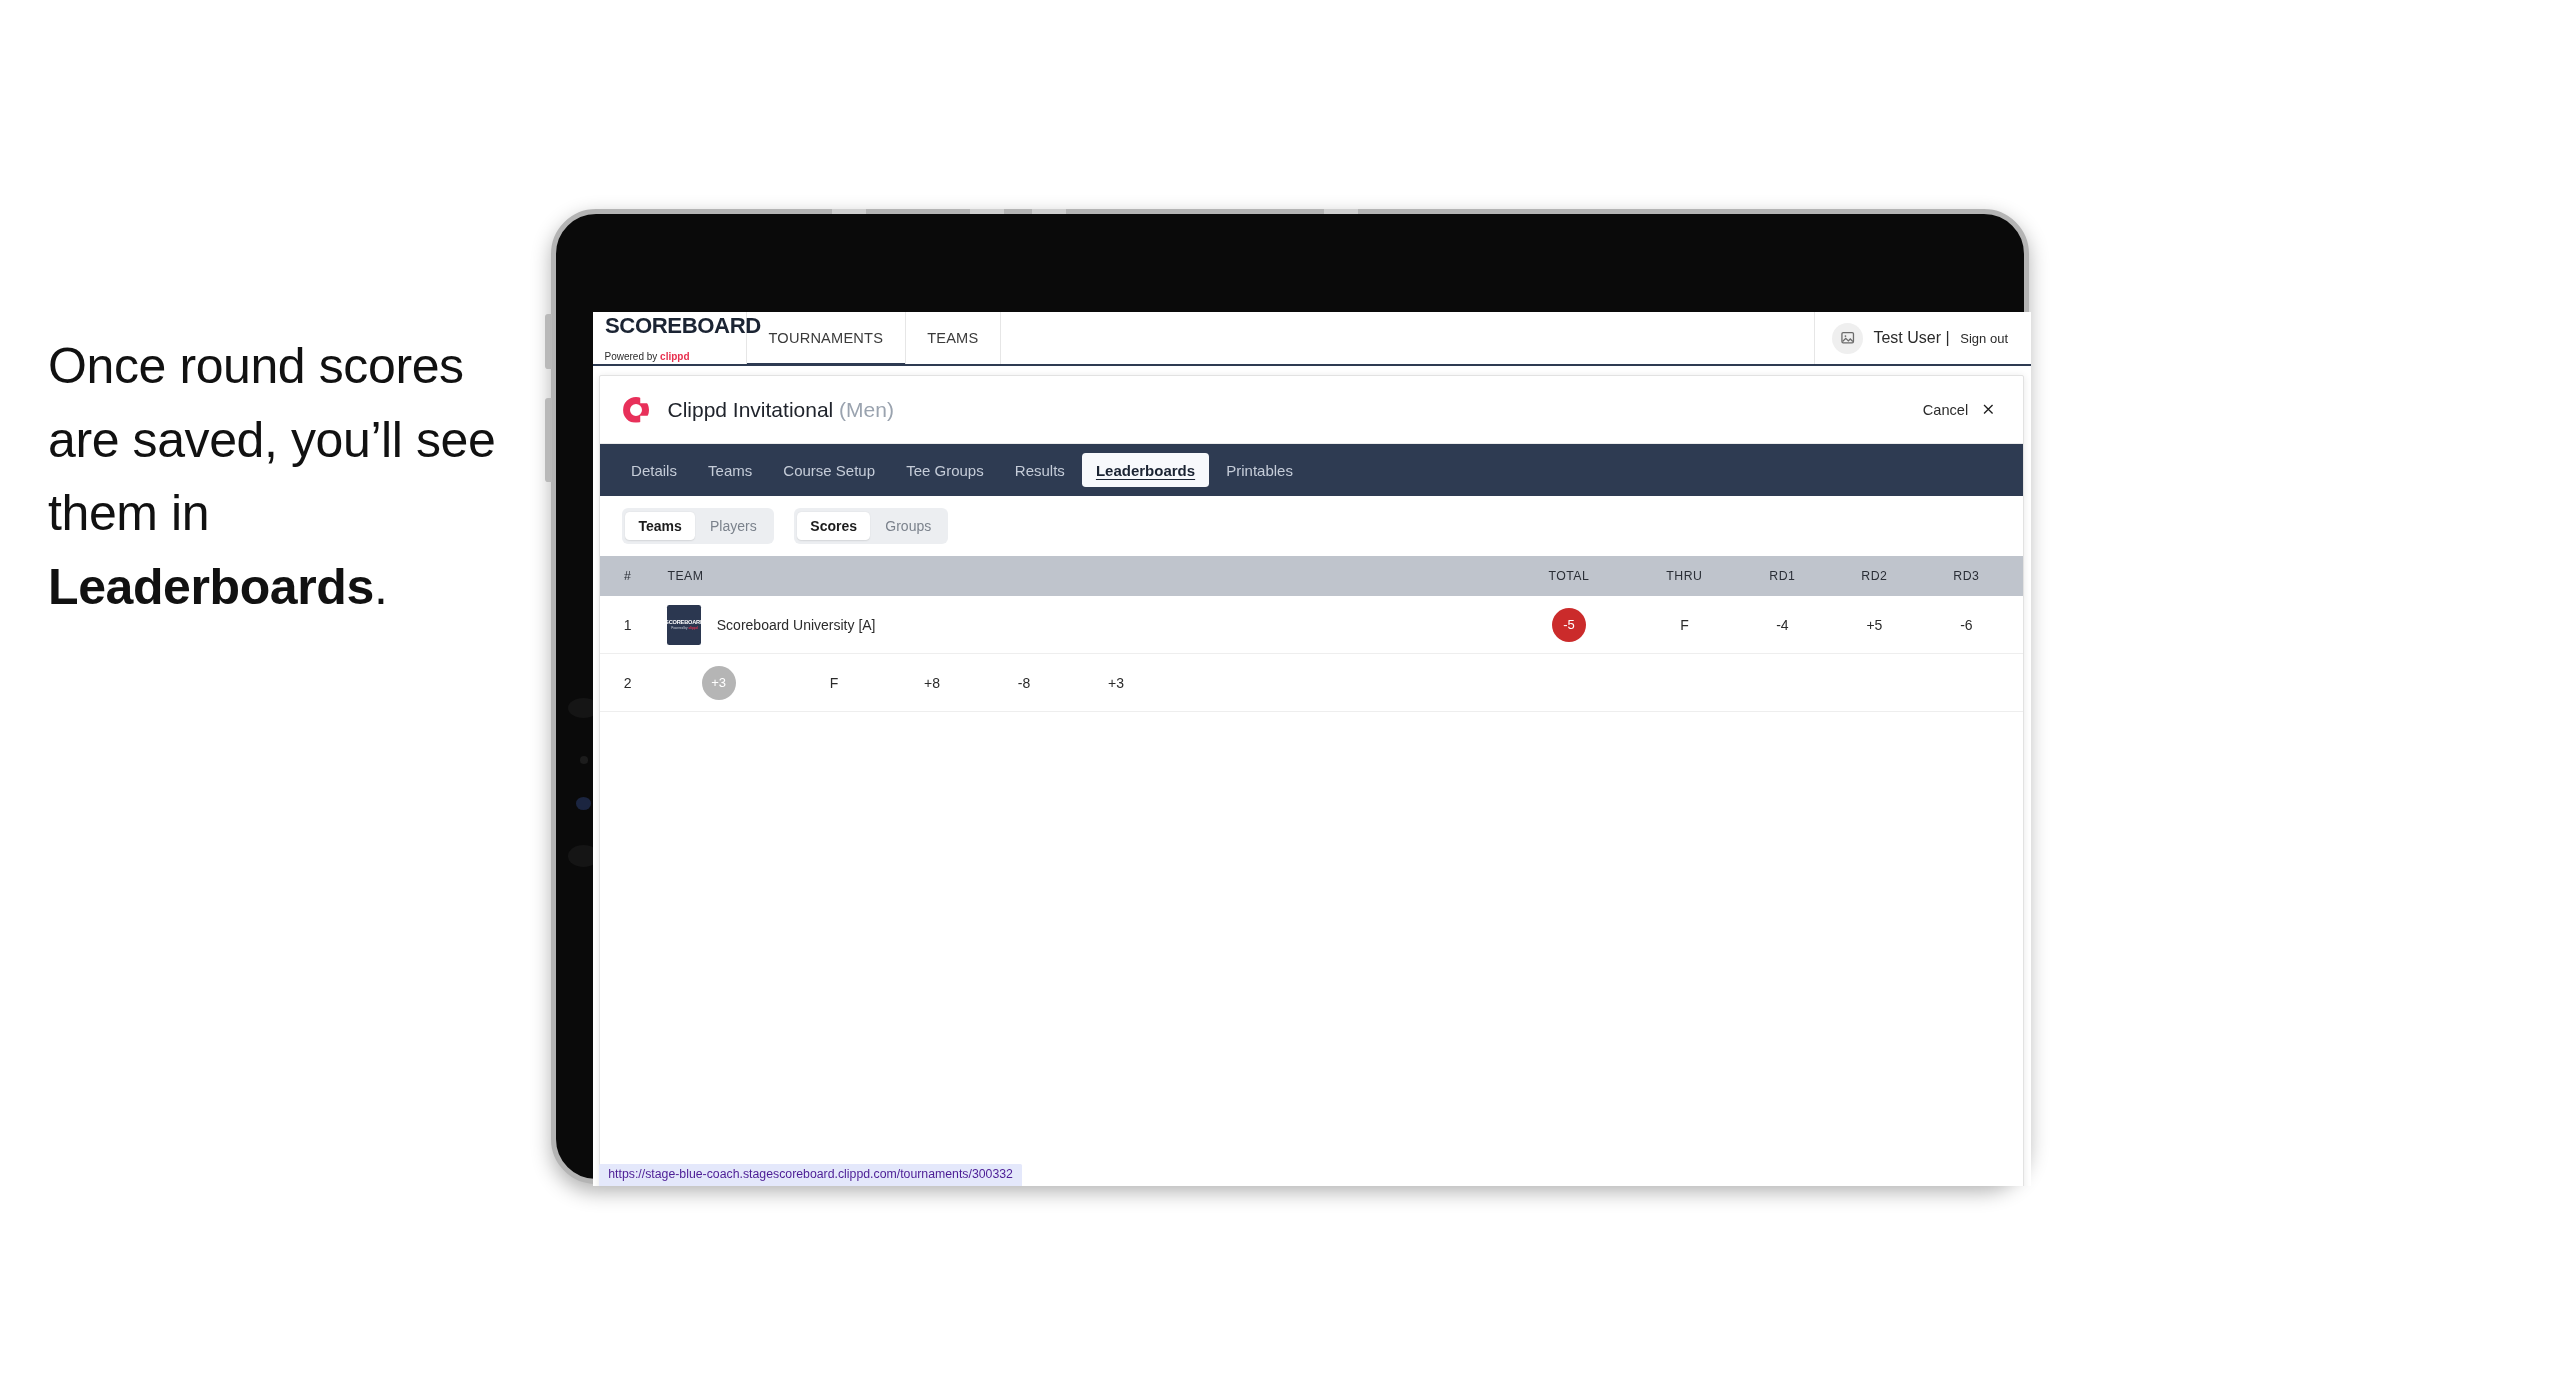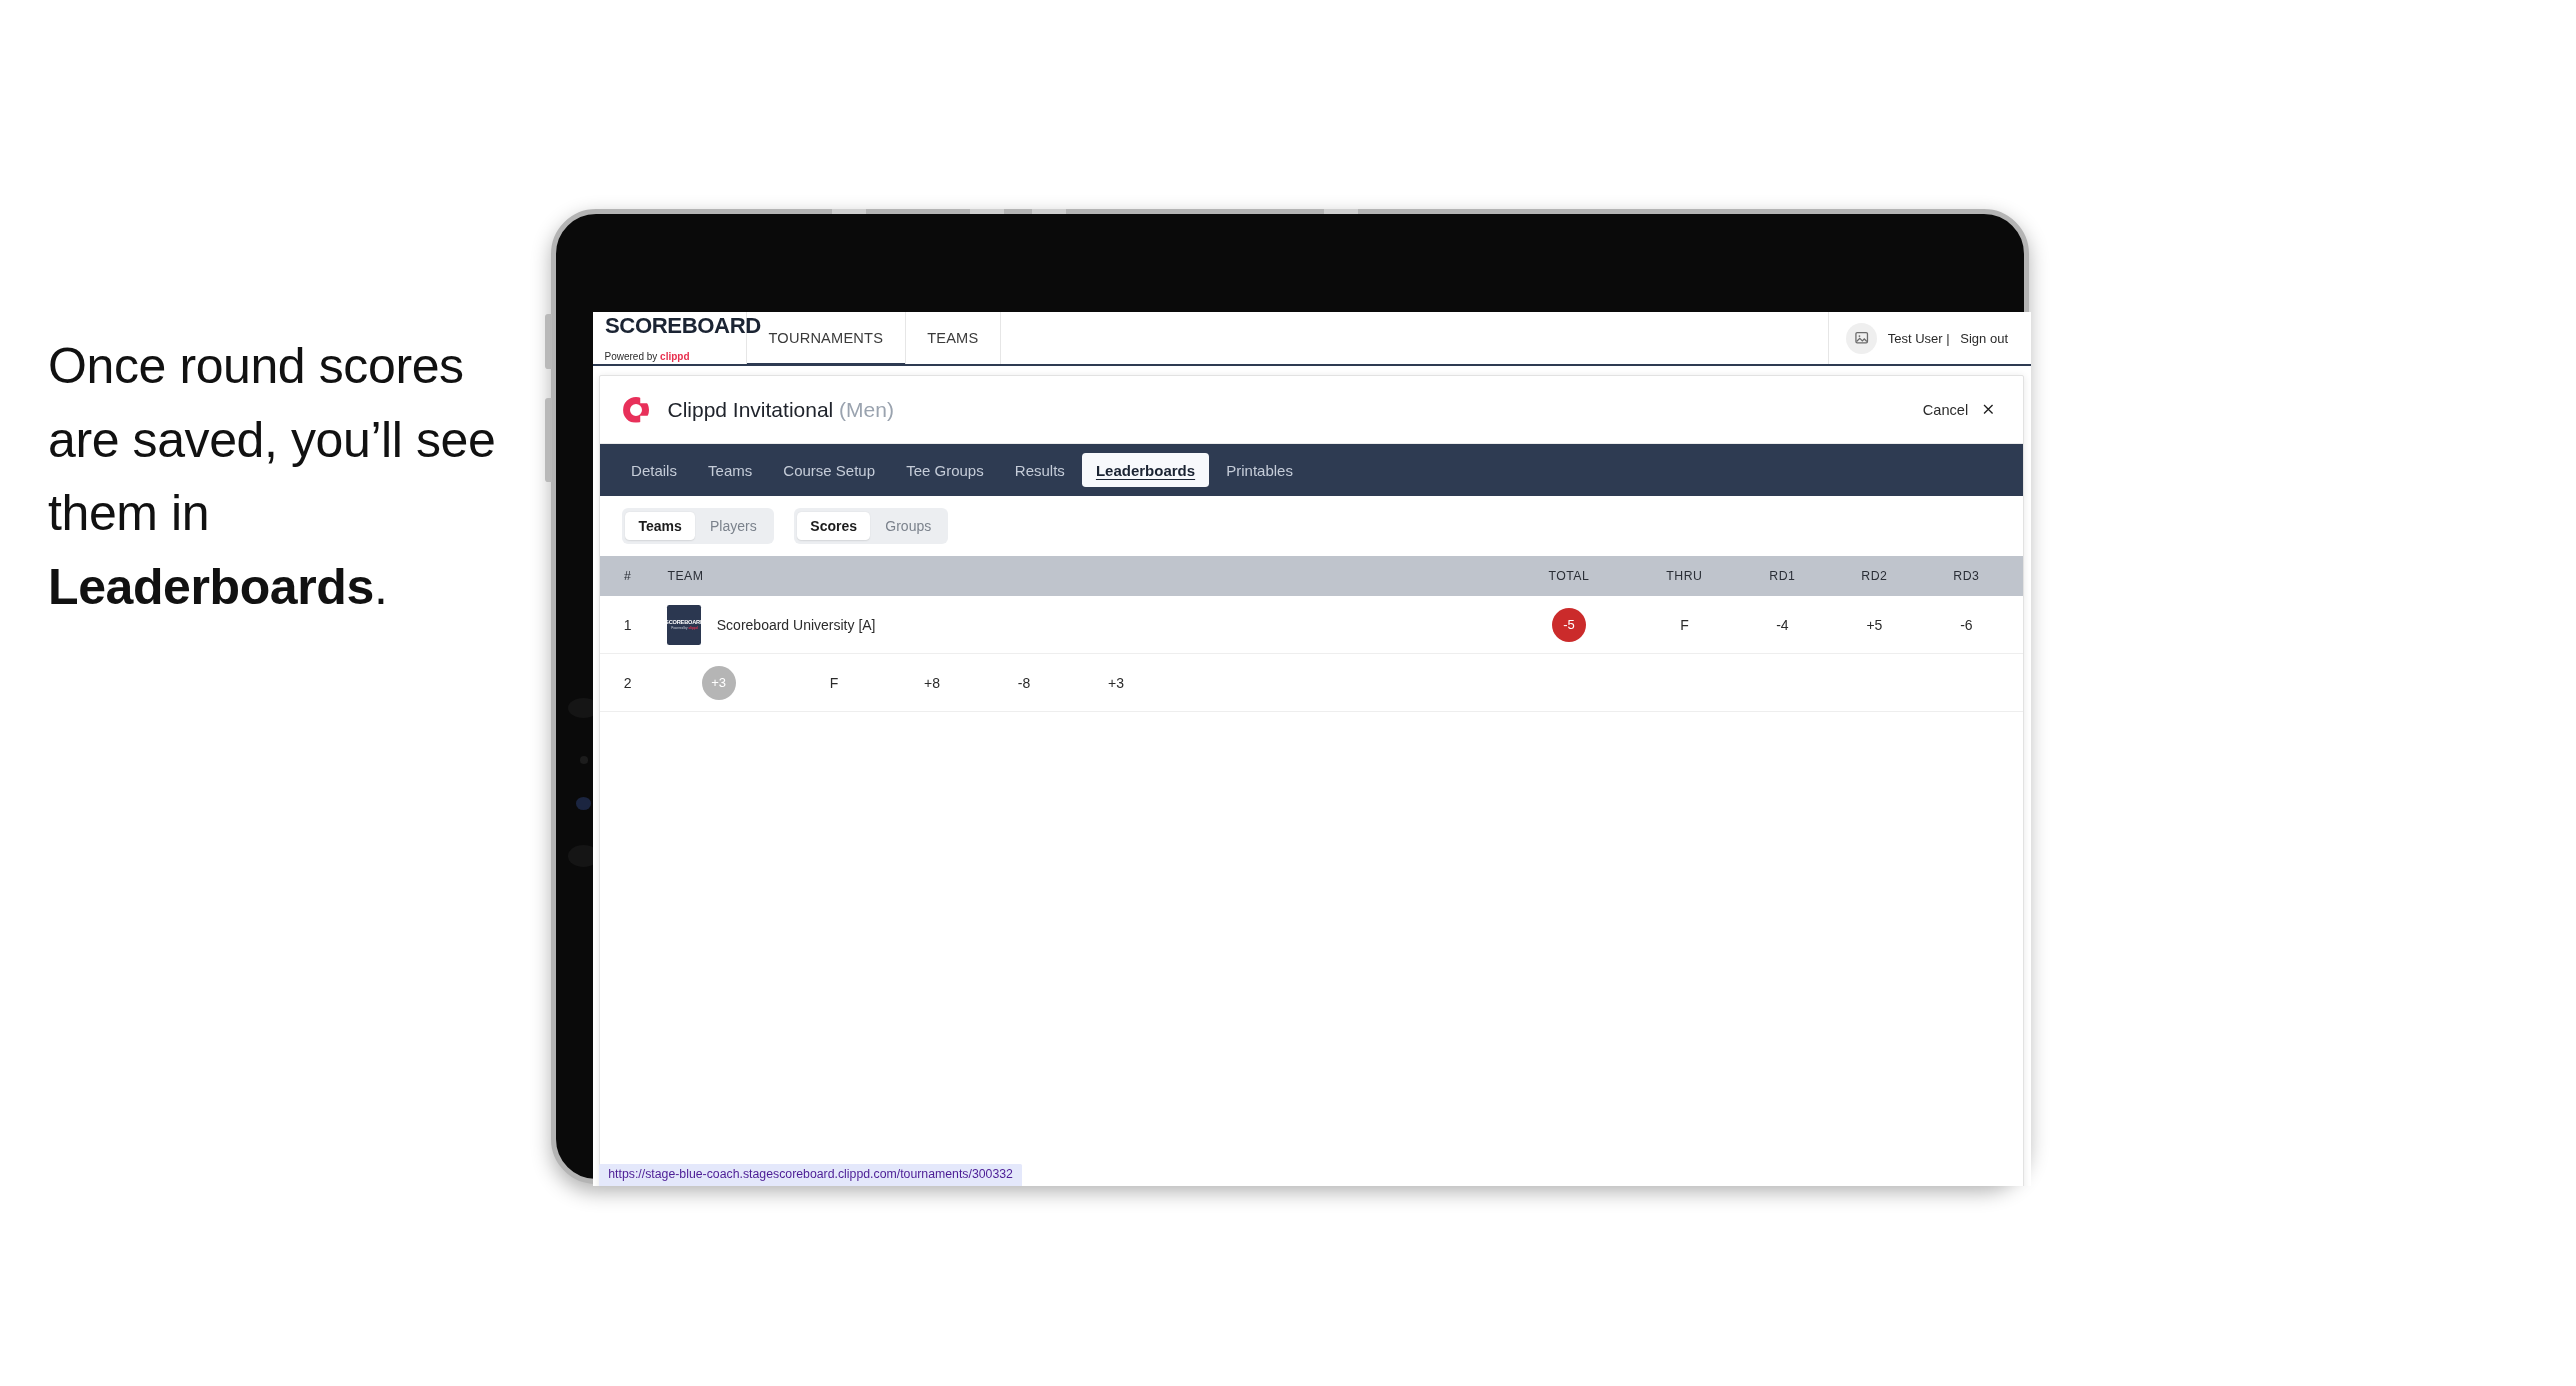--- a/index.html
+++ b/index.html
@@ -109,21 +109,21 @@
   #appbar-spacer { flex: 1; border-right: 0.8px solid #e6e6e6; }
   #appbar-user {
     display: flex; align-items: center; gap: 10.7px;
     padding: 0 23px 0 17px;
   }
   #avatar {
     width: 31px; height: 31px; border-radius: 50%;
     background: #efefef;
     display: flex; align-items: center; justify-content: center;
   }
-  #user-name { font-size: 13px; color: #2a2a2a; }
+  #user-name { font-size: 16px; color: #2a2a2a; }
   #signout { font-size: 13px; color: #2a2a2a; cursor: pointer; }
 
   
   #modal {
     position: absolute;
     left: 6.1px; top: 63px;
     width: 1425px; height: 947px;
     background: #ffffff;
     border: 0.8px solid #e2e2e2;
     border-radius: 2px;

